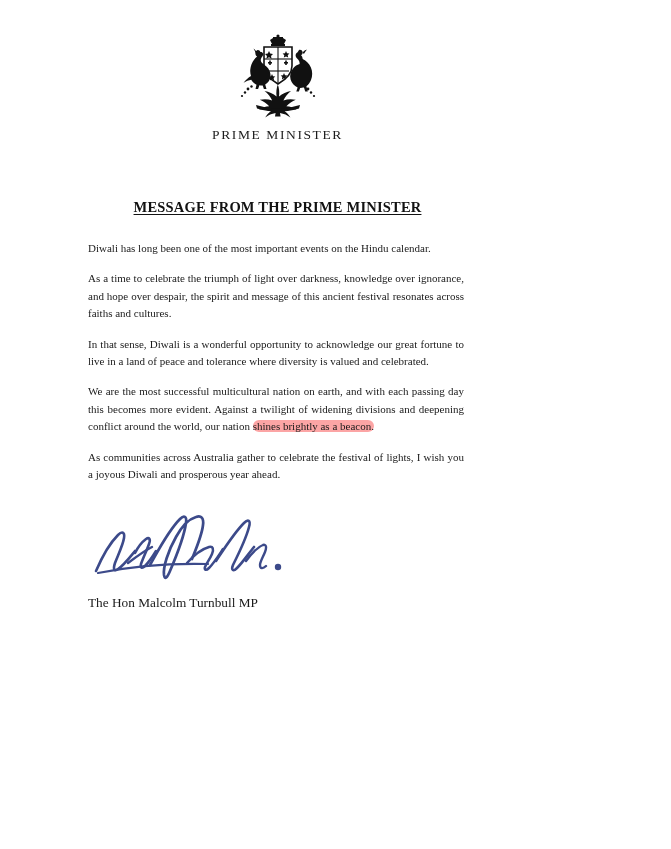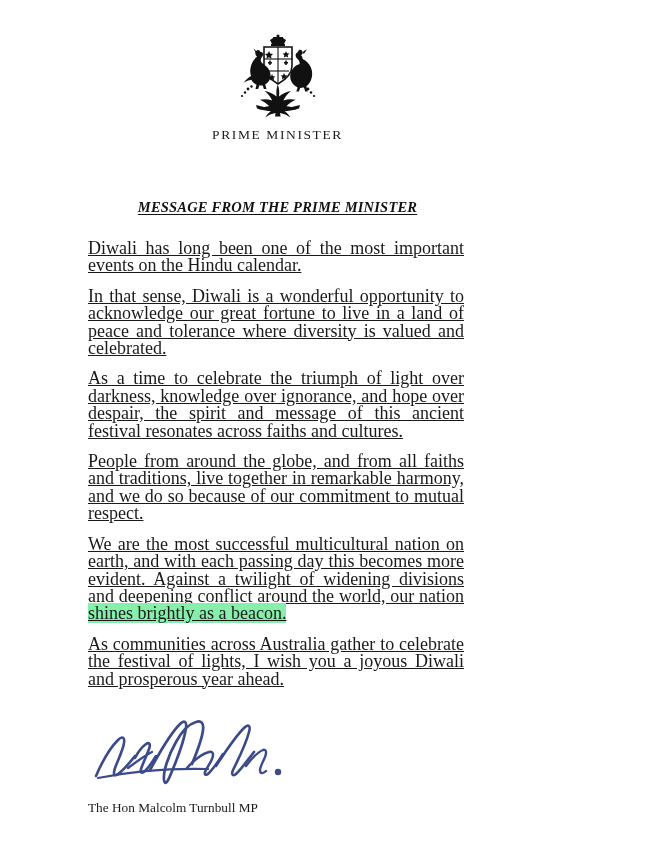--- a/index.html
+++ b/index.html
@@ -48,52 +48,51 @@
   
   .doc-title {
     margin-top: 56px;
     text-align: center;
     font-size: 14.5px;
     font-weight: bold;
     letter-spacing: 0.2px;
     color: #121212;
     text-decoration: underline;
     text-underline-offset: 2px;
-    font-style: italic;
   }
   .doc-subtitle {
     margin-top: 22px;
     text-align: center;
     font-size: 13.5px;
     font-weight: bold;
     letter-spacing: 0.3px;
     color: #121212;
   }
 
   
   .body-block {
     margin: 0 auto;
     padding-left: 88px;
     padding-right: 91px;
     padding-top: 24px;
   }
   .para {
-    font-size: 18px;
+    font-size: 11px;
     line-height: 17.4px;
     text-align: justify;
     color: #1a1a1a;
     margin: 0 0 13px 0;
-    text-decoration: underline;
   }
   .para:last-child { margin-bottom: 0; }
 
   .selection-highlight {
-    background-color: #86efac;
+    background-color: #fca5a5;
     color: #1a1a1a;
     box-decoration-break: clone;
+    border-radius: 7px;
     -webkit-box-decoration-break: clone;
   }
 
   
   .signature-area {
     padding-left: 88px;
     padding-top: 22px;
   }
   .signature-mark {
     display: block;
@@ -166,23 +165,22 @@
           <circle cx="88" cy="62" r="1.1"></circle>
       </g>
     </svg>
     <div class="letterhead-title">PRIME MINISTER</div>
   </div>
 
   <div class="doc-title">MESSAGE FROM THE PRIME MINISTER</div>
 
   <div class="body-block">
     <p class="para">Diwali has long been one of the most important events on the Hindu calendar.</p>
+    <p class="para">As a time to celebrate the triumph of light over darkness, knowledge over ignorance, and hope over despair, the spirit and message of this ancient festival resonates across faiths and cultures.</p>
     <p class="para">In that sense, Diwali is a wonderful opportunity to acknowledge our great fortune to live in a land of peace and tolerance where diversity is valued and celebrated.</p>
-    <p class="para">As a time to celebrate the triumph of light over darkness, knowledge over ignorance, and hope over despair, the spirit and message of this ancient festival resonates across faiths and cultures.</p>
-    <p class="para">People from around the globe, and from all faiths and traditions, live together in remarkable harmony, and we do so because of our commitment to mutual respect.</p>
     <p class="para"><span>We are the most successful multicultural nation on earth, and with each passing day this becomes more evident. Against a twilight of widening divisions and deepening conflict around the world, our nation </span><span class="selection-highlight">shines brightly as a beacon.</span></p>
     <p class="para">As communities across Australia gather to celebrate the festival of lights, I wish you a joyous Diwali and prosperous year ahead.</p>
   </div>
 
   <div class="signature-area">
     <svg class="signature-mark" viewBox="0 0 200 84" aria-label="Signature">
       <g fill="none" stroke="#3c4a8a" stroke-linecap="round" stroke-linejoin="round">
         <path d="M8 66 C14 52, 22 38, 30 30 C34 26, 37 27, 36 33 C35 40, 30 50, 27 58 C25 64, 26 67, 30 64 C36 60, 42 52, 47 46" stroke-width="2.6"></path>
         <path d="M40 58 C48 52, 56 46, 64 42" stroke-width="2.4"></path>
         <path d="M47 48 C50 42, 54 37, 58 34 C61 32, 63 34, 61 39 C59 45, 55 53, 53 59 C52 63, 54 64, 57 61 C61 57, 65 51, 68 46" stroke-width="2.6"></path>

